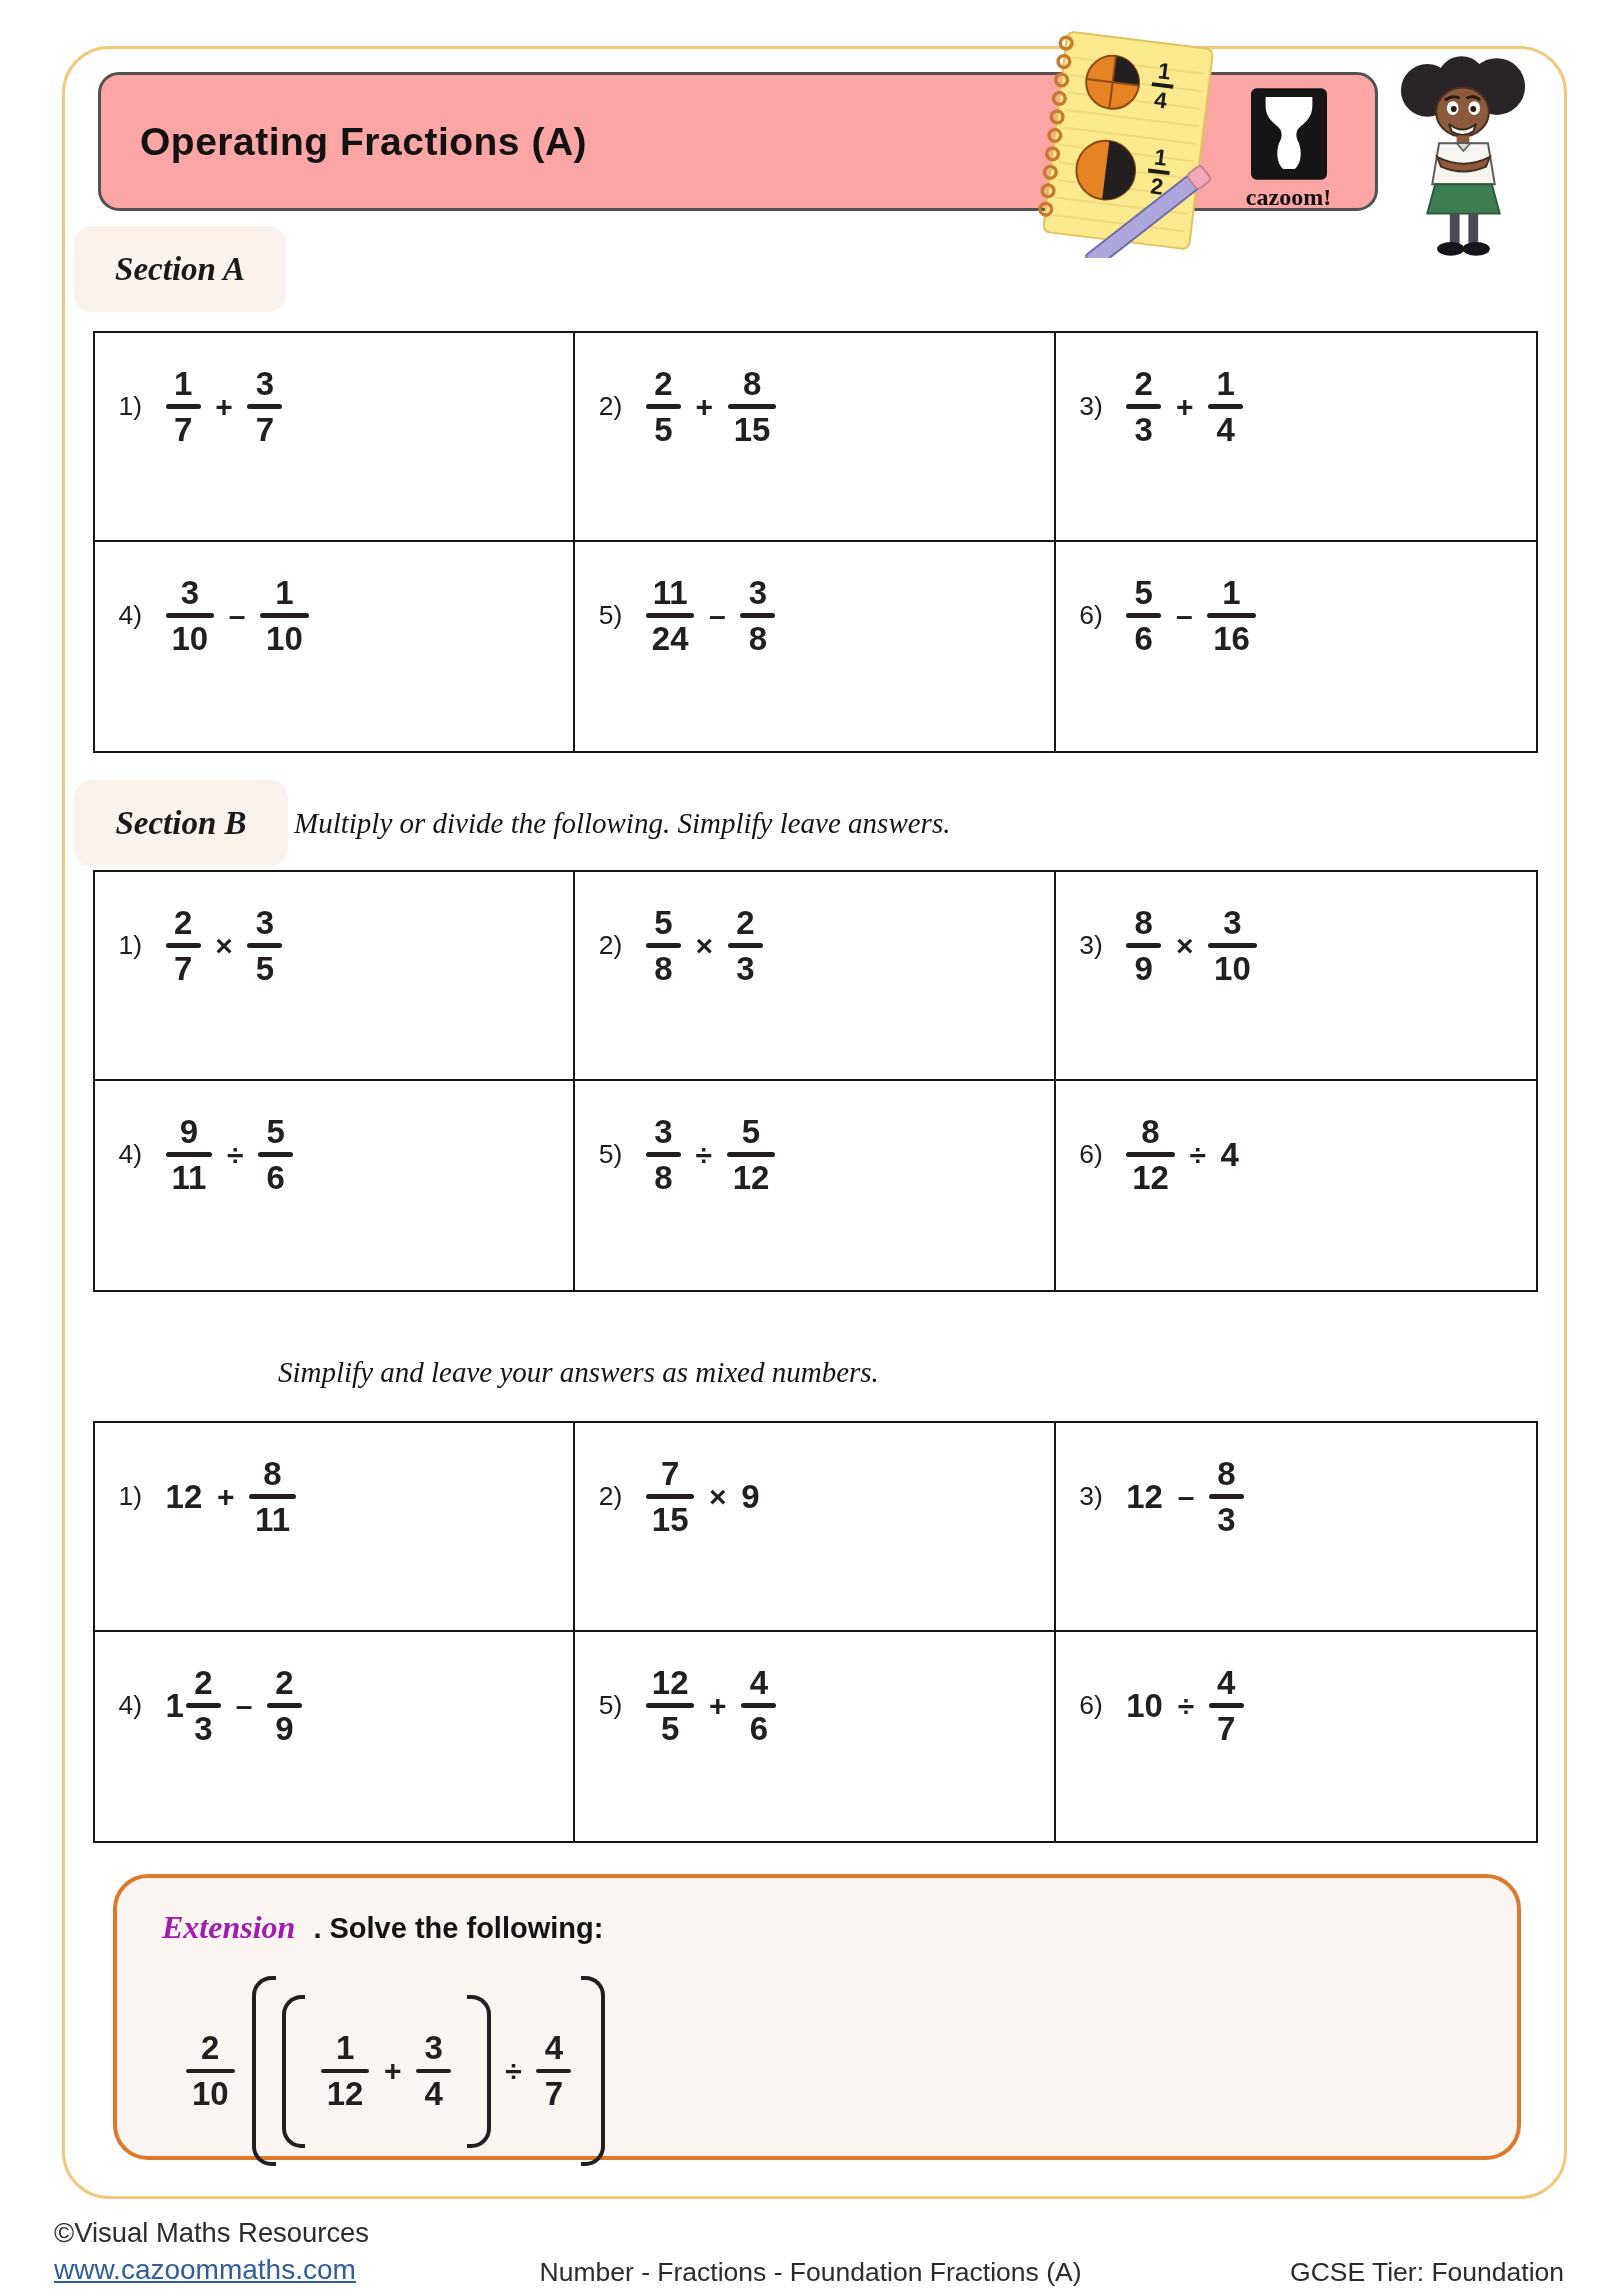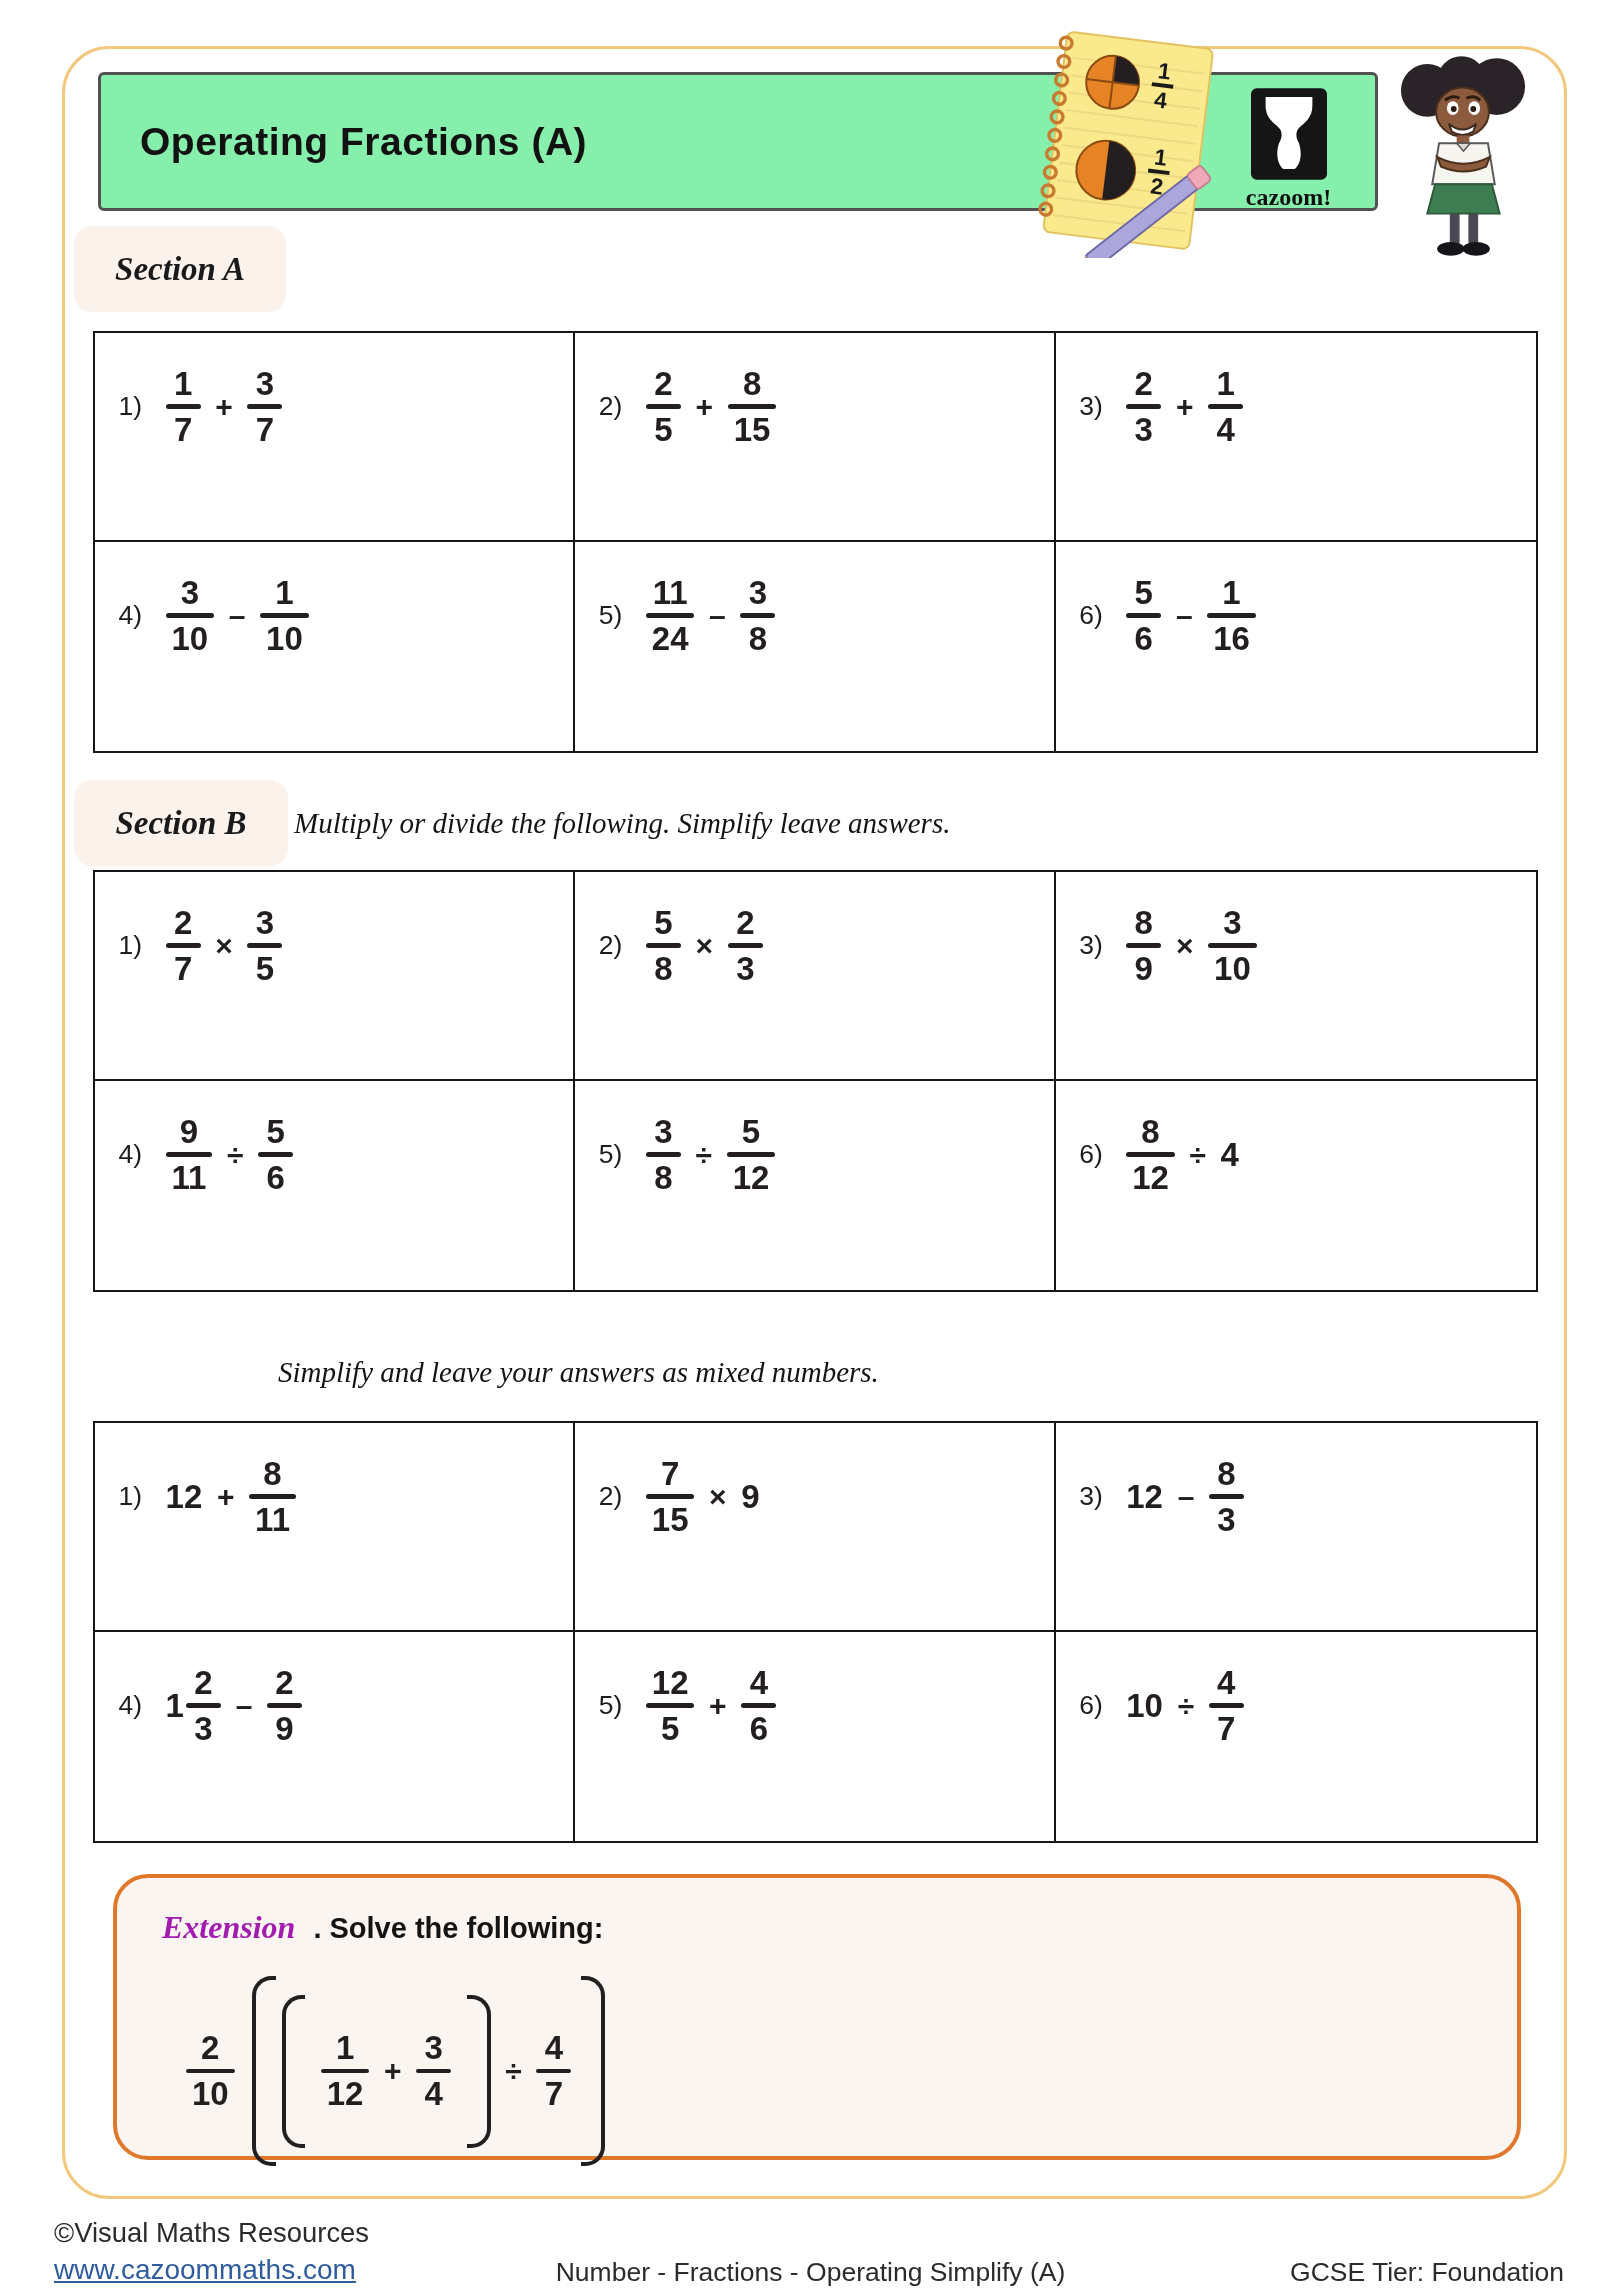--- a/index.html
+++ b/index.html
@@ -5,21 +5,21 @@
   html,body{margin:0;padding:0;background:#ffffff;}
   #page{position:relative;width:1621px;height:2293px;background:#ffffff;overflow:hidden;
         font-family:"Liberation Sans",sans-serif;color:#231f20;}
 
   
   .page-frame{position:absolute;left:62px;top:46px;width:1499px;height:2147px;
               border:3.9px solid #F2C87E;border-radius:47px;}
 
   
   .title-bar{position:absolute;left:98px;top:72px;width:1274px;height:133px;
-             background:#86efac;border:3.9px solid #515254;border-radius:6px;}
+             background:#fca5a5;border:3.9px solid #515254;border-radius:21px;}
   .title-text{position:absolute;left:39px;top:50%;transform:translateY(-50%);
               font-size:39px;font-weight:700;color:#121212;letter-spacing:0.5px;}
 
   .brand-box{position:absolute;left:1215px;top:88px;width:147px;text-align:center;}
   .brand-text{font-family:"Liberation Serif",serif;font-weight:700;font-size:24px;color:#111;text-align:center;}
   .notebook-wrap{position:absolute;left:1025px;top:27.4px;}
   .girl-wrap{position:absolute;left:1398px;top:51px;}
 
   
   .sec-label{position:absolute;background:#FBF2EC;border-radius:18px;height:86px;
@@ -529,17 +529,17 @@
       <span class="frac">
         <span class="fn">4</span>
         <span class="fbar"></span>
         <span class="fd">7</span>
       </span>
       <span class="br rbr lv2"></span>
     </div>
 
   <div class="foot-copy">©Visual Maths Resources</div>
   <a class="foot-link">www.cazoommaths.com</a>
-  <div class="foot-center">Number - Fractions - Operating Simplify (A)</div>
+  <div class="foot-center">Number - Fractions - Foundation Fractions (A)</div>
   <div class="foot-right">GCSE Tier: Foundation</div>
 
 </div>
 
 
 </body></html>

